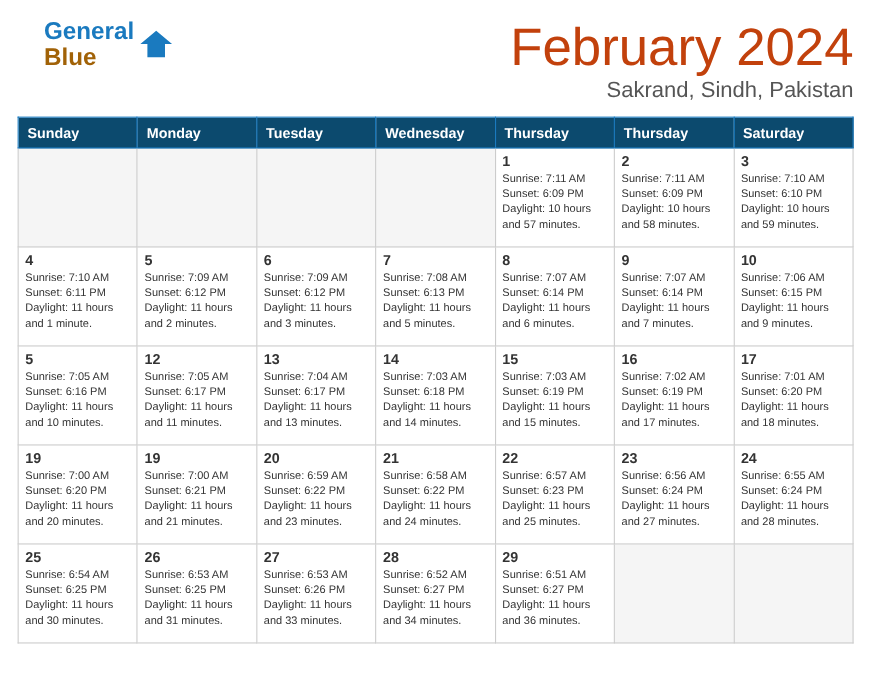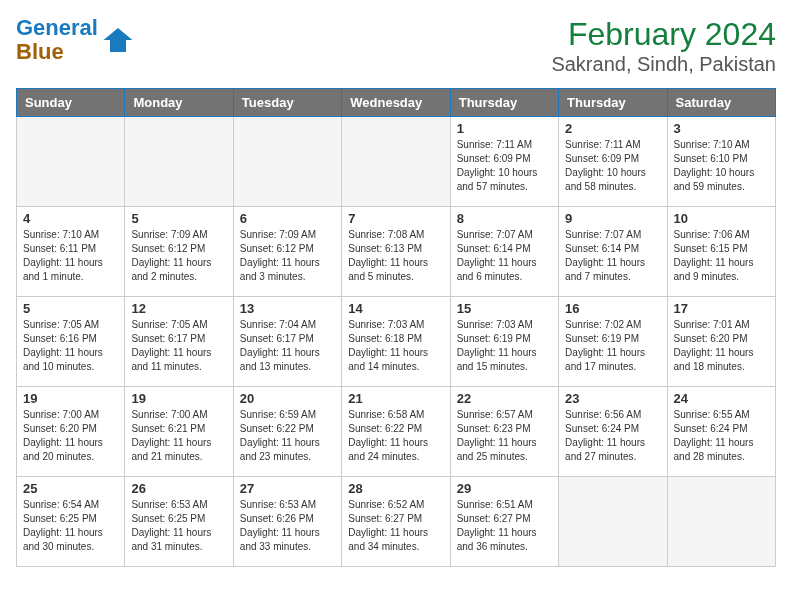--- a/index.html
+++ b/index.html
@@ -12,54 +12,55 @@
     }
     .header {
       display: flex;
       justify-content: space-between;
       align-items: flex-start;
       margin-bottom: 12px;
     }
     .logo {
       display: flex;
       align-items: center;
+      margin-left: 24px;
     }
     .logo-text {
       font-size: 22px;
       font-weight: bold;
       color: #333;
       line-height: 1.1;
     }
     .logo-text span {
       color: #1a7abf;
     }
     .logo-icon {
       width: 32px;
       height: 32px;
       margin-left: 4px;
     }
     .title-block {
       text-align: right;
     }
     .month-title {
-      font-size: 32px;
+      font-size: 48px;
       font-weight: normal;
-      color: #15803d;
+      color: #c2410c;
     }
     .location {
       font-size: 20px;
       color: #555;
     }
     table {
       width: 100%;
       border-collapse: collapse;
       table-layout: fixed;
     }
     th {
-      background-color: #737373;
+      background-color: #0c4a6e;
       color: #fff;
       text-align: left;
       padding: 6px 8px;
       font-size: 13px;
       font-weight: bold;
       border: 1px solid #1a7abf;
     }
     td {
       vertical-align: top;
       border: 1px solid #ccc;

